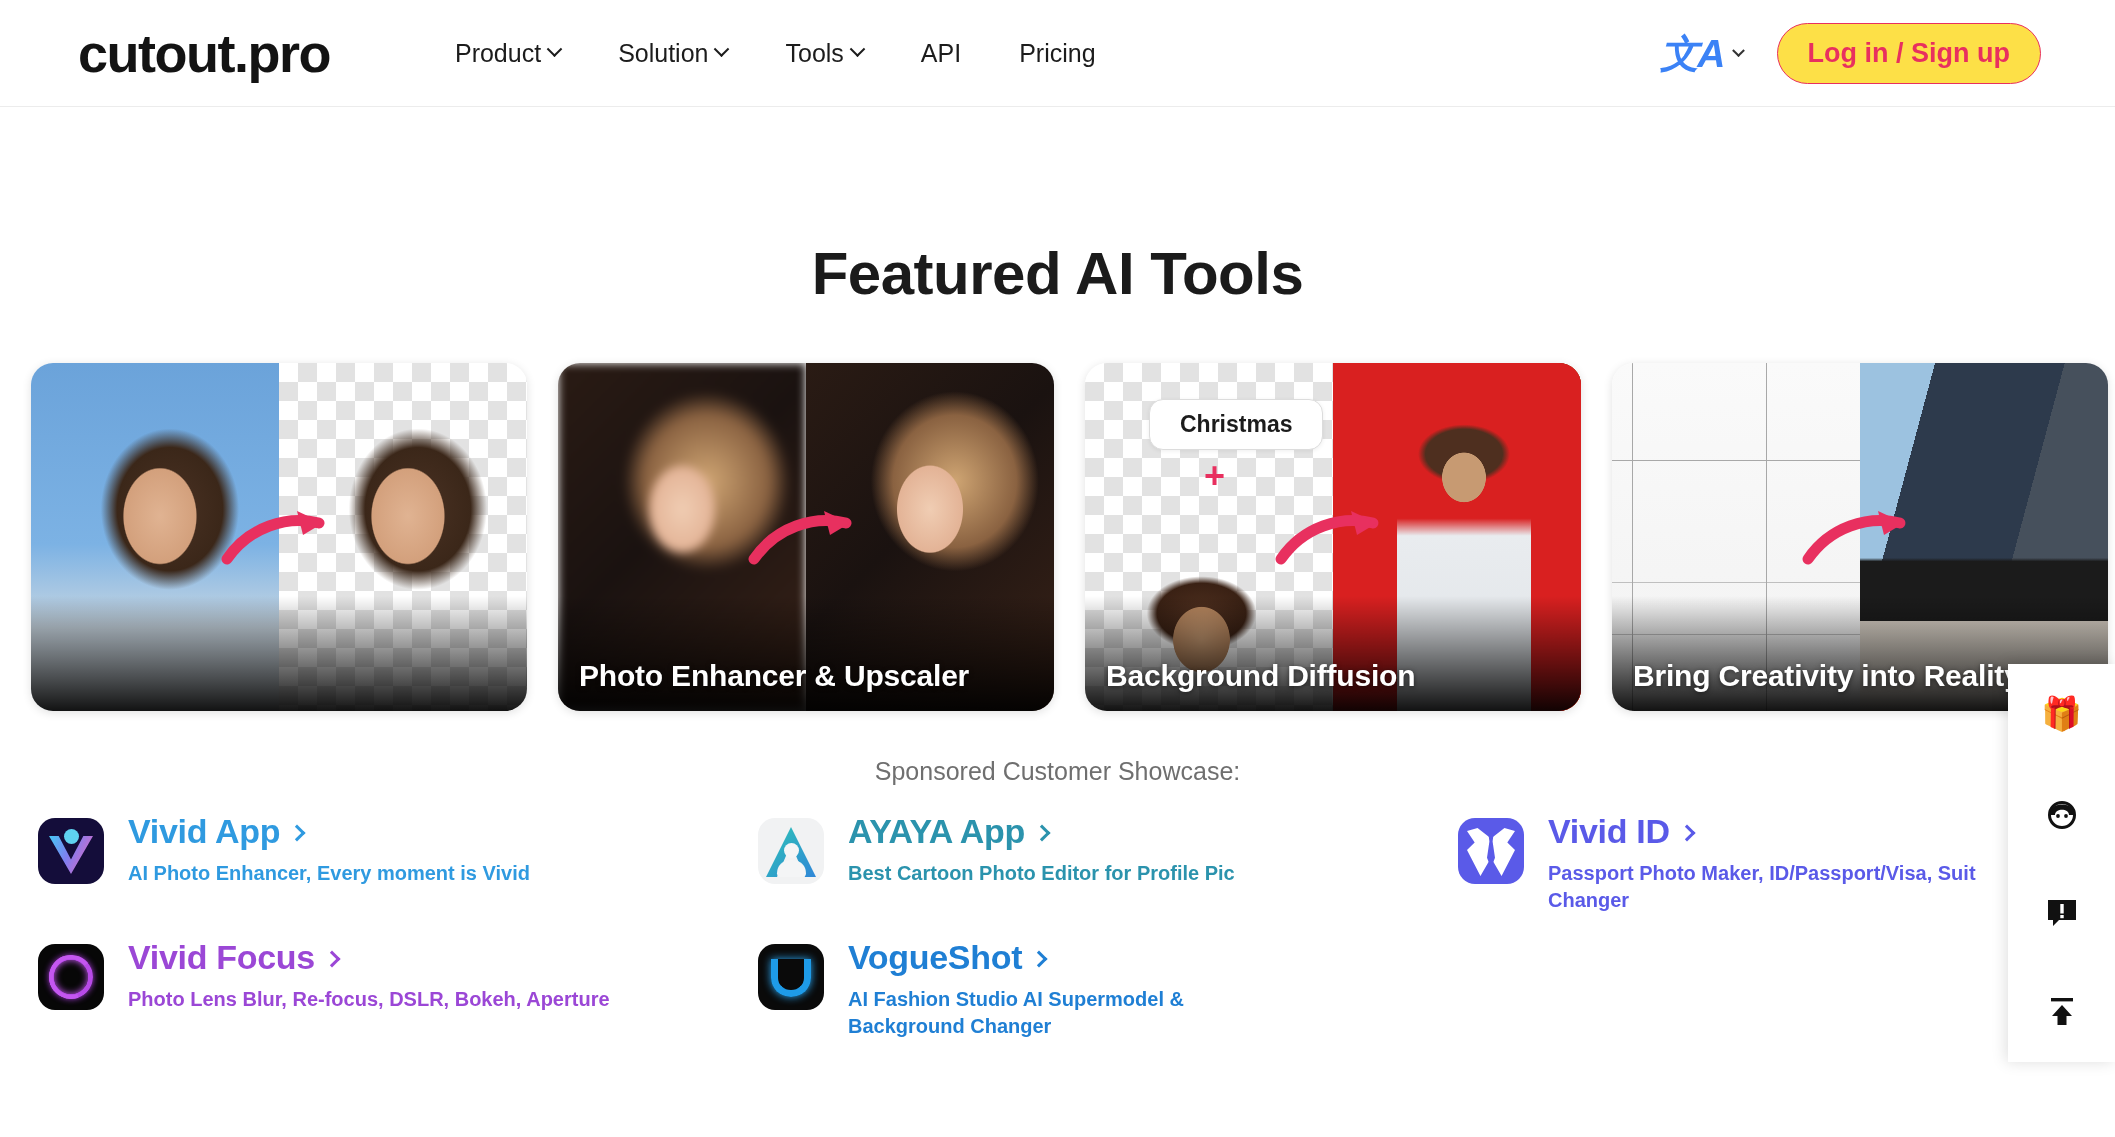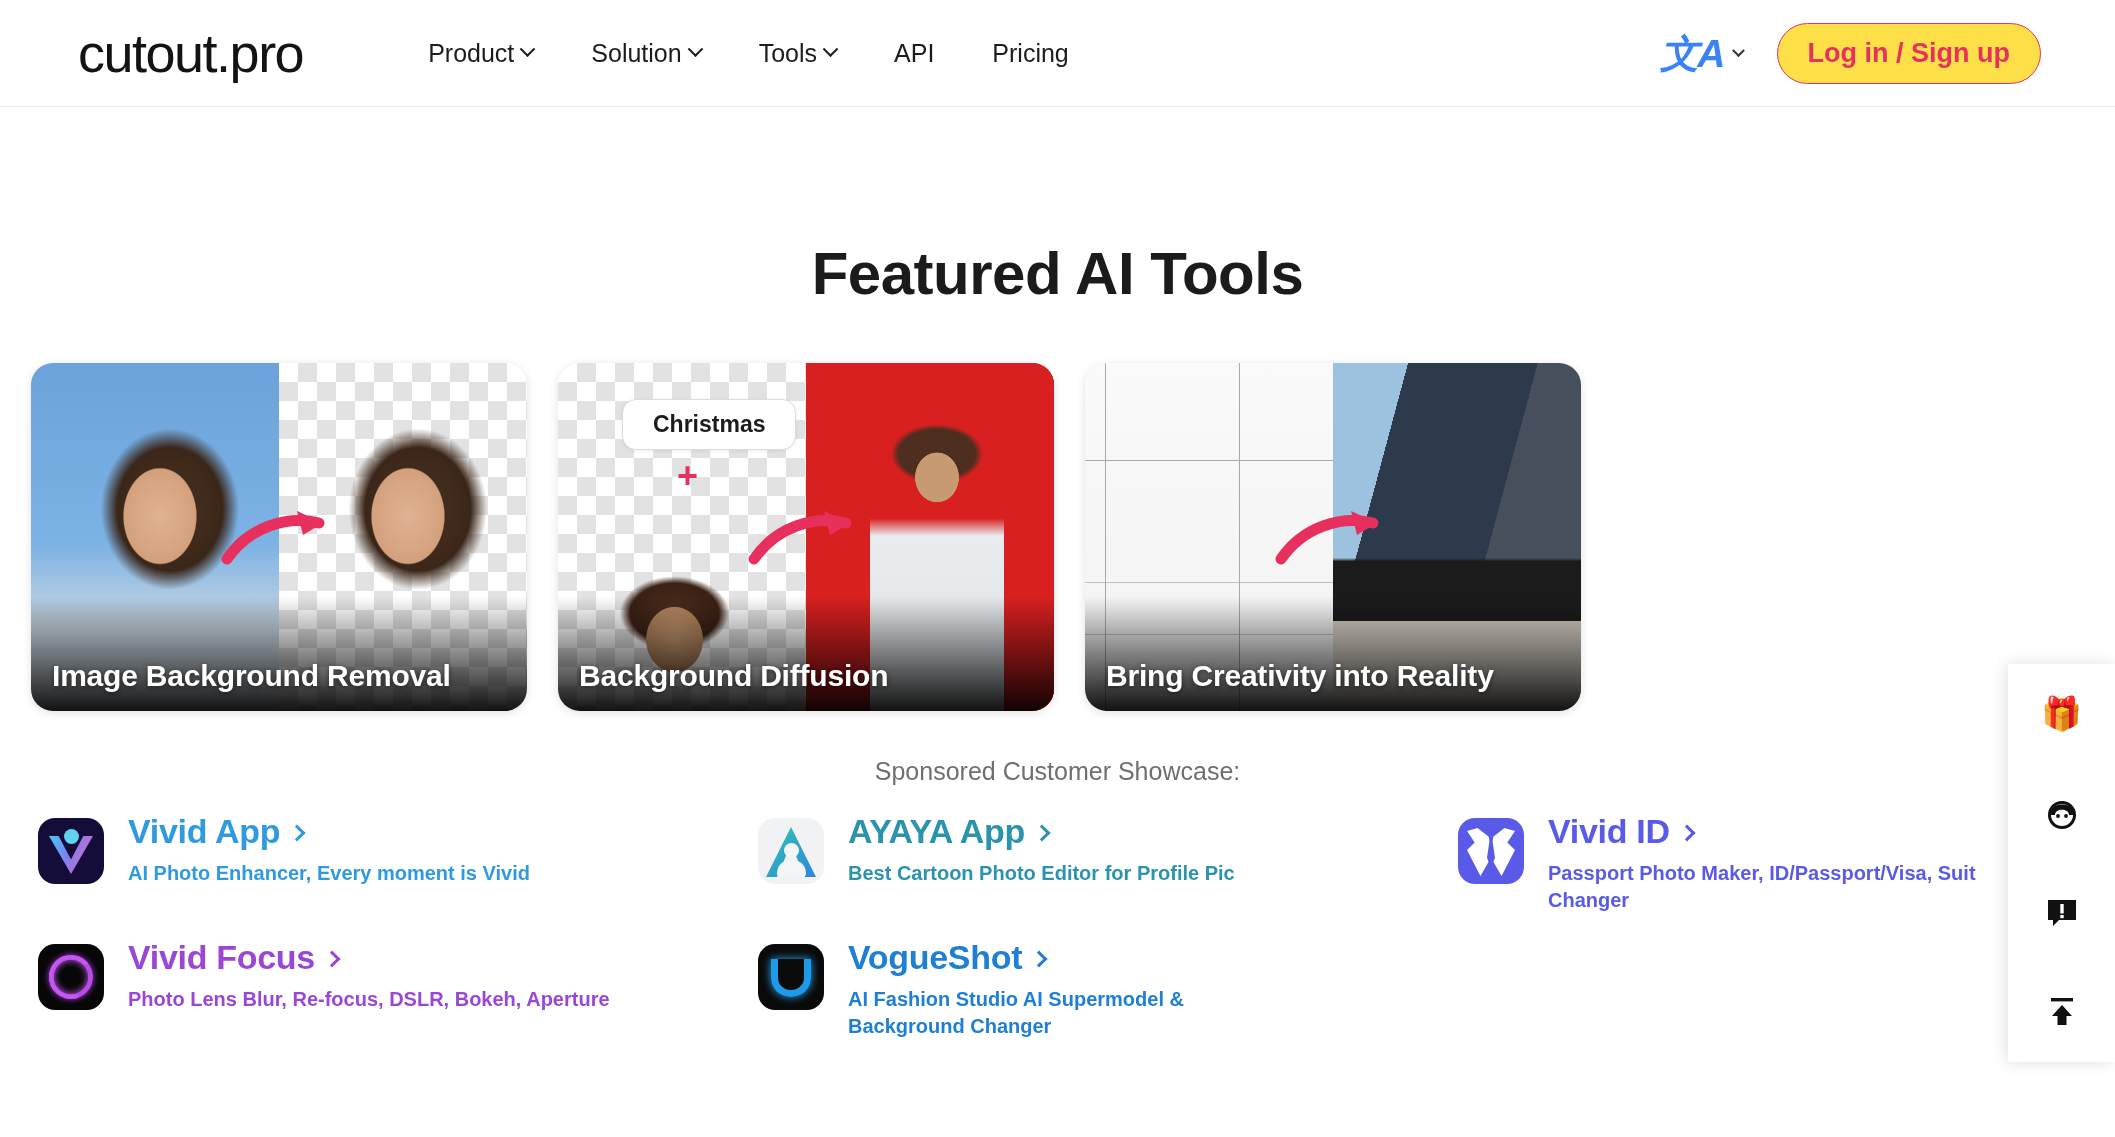--- a/index.html
+++ b/index.html
@@ -15,21 +15,21 @@
     position: relative;
     height: 107px;
     background: #fff;
     border-bottom: 1px solid #ececec;
     display: flex;
     align-items: center;
     padding: 0 74px 0 78px;
   }
   .logo {
     font-size: 54px;
-    font-weight: 400;
+    font-weight: 700;
     letter-spacing: -1.5px;
     color: #131313;
     font-family: "Liberation Sans", sans-serif;
     white-space: nowrap;
   }
   .nav {
     display: flex;
     align-items: center;
     gap: 0px;
     margin-left: 96px;
@@ -417,23 +417,36 @@
       <div class="face-a"></div>
     </div>
     <div class="half r checker">
       <div class="face-a cut"></div>
     </div>
     <svg class="arrow" viewBox="0 0 120 80">
       <path d="M8 62 C30 30 68 18 100 26" stroke="#e8305f" stroke-width="11" fill="none" stroke-linecap="round"></path>
       <path d="M104 26 L78 14 L84 38 Z" fill="#e8305f"></path>
     </svg>
     <div class="card-shade"></div>
-    <div class="card-caption">Image Background Removal</div>
-  </div>
-
+  </div>
+
+  <div class="card">
+    <div class="half l">
+      <div class="face-b blur"></div>
+    </div>
+    <div class="half r">
+      <div class="face-b"></div>
+    </div>
+    <svg class="arrow" viewBox="0 0 120 80">
+      <path d="M8 62 C30 30 68 18 100 26" stroke="#e8305f" stroke-width="11" fill="none" stroke-linecap="round"></path>
+      <path d="M104 26 L78 14 L84 38 Z" fill="#e8305f"></path>
+    </svg>
+    <div class="card-shade"></div>
+    <div class="card-caption">Photo Enhancer &amp; Upscaler</div>
+  </div>
 
   <div class="card">
     <div class="half l checker">
       <div class="pill">Christmas</div>
       <div class="plus">+</div>
       <div class="kid" style="left:14%;top:46%;width:66%;height:54%;"></div>
     </div>
     <div class="half r">
       <div class="xmas"></div>
       <div class="kid-fig"></div>

